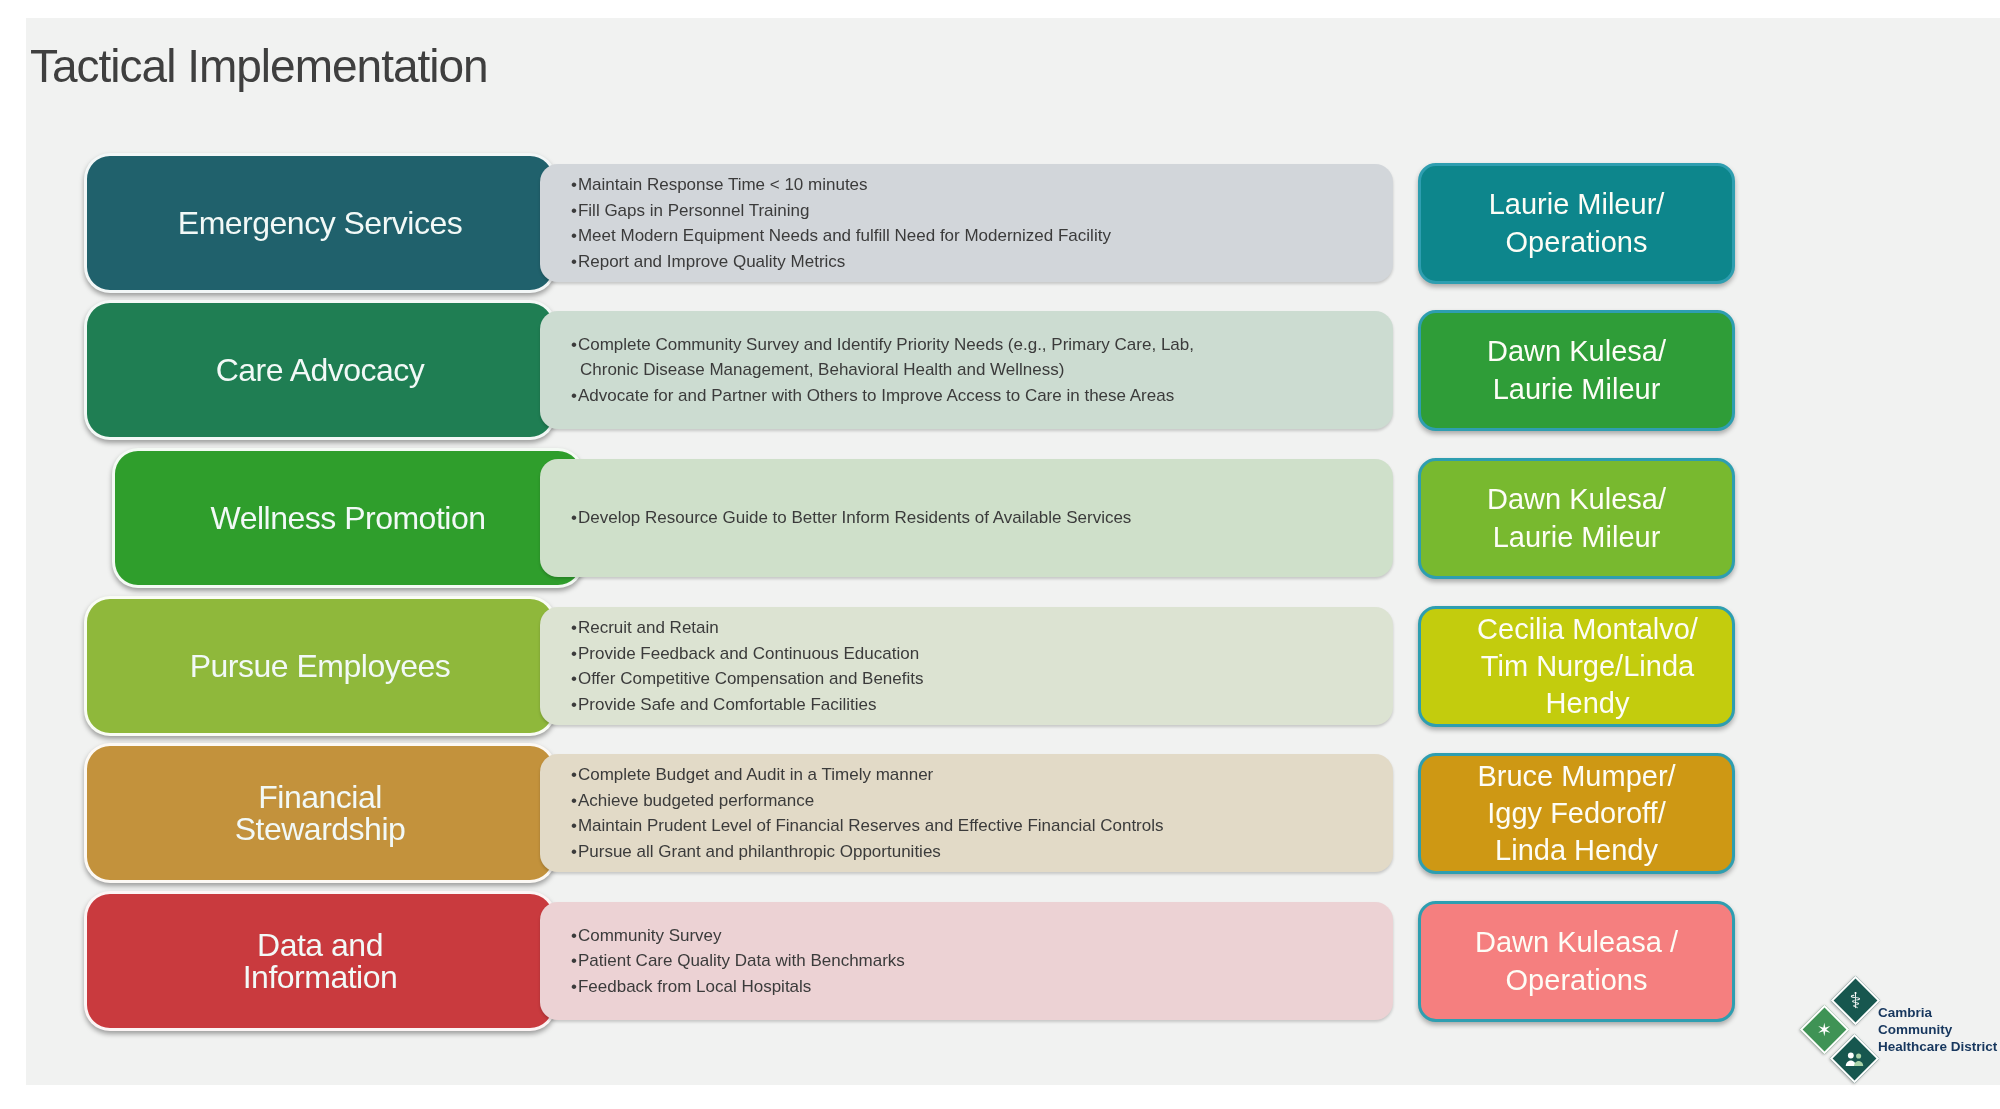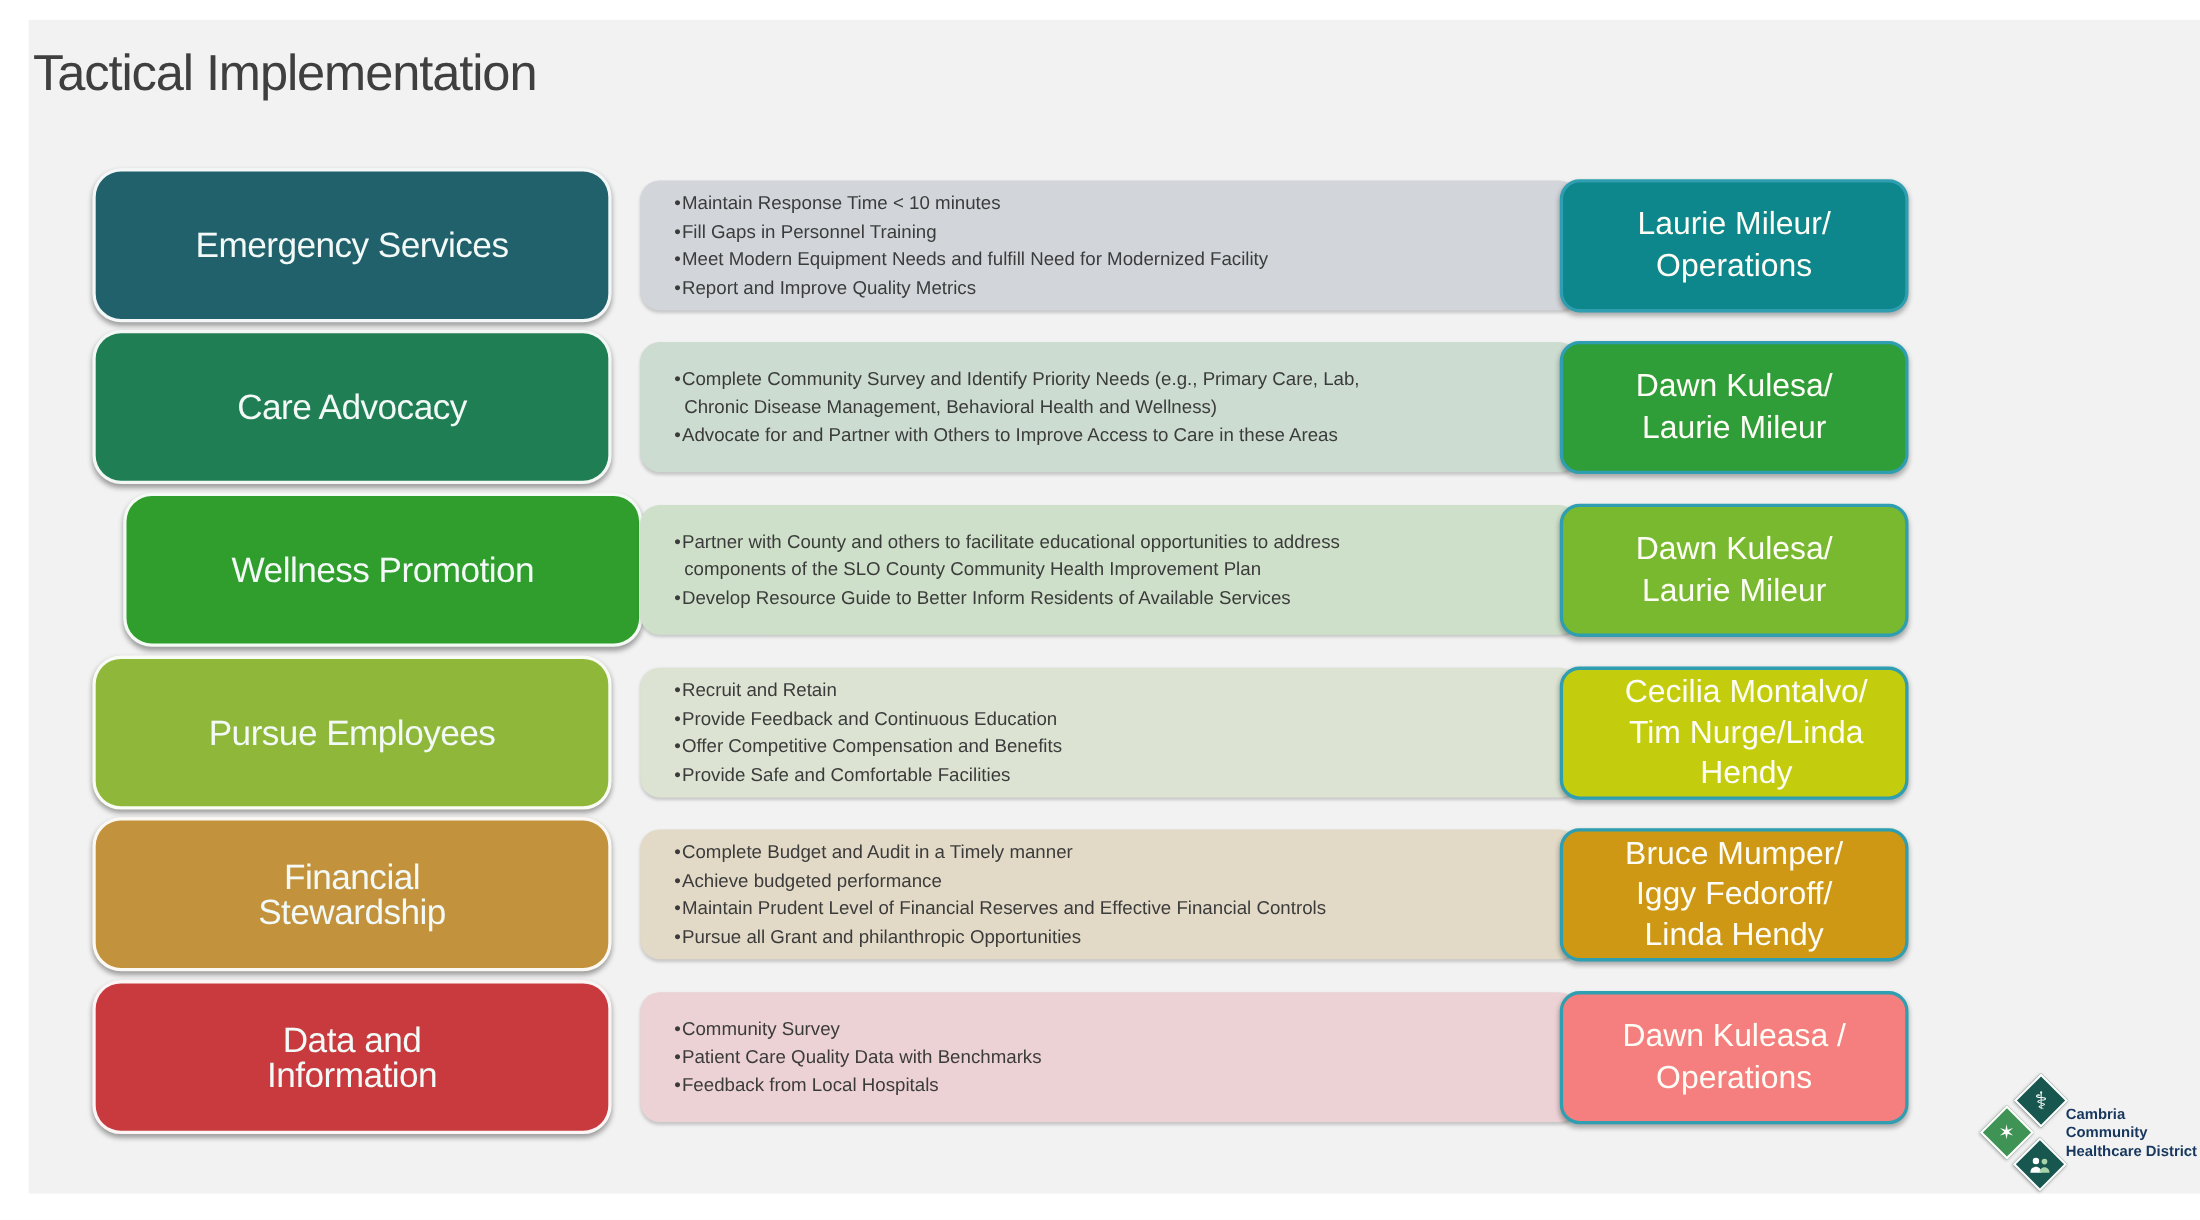--- a/index.html
+++ b/index.html
@@ -21,21 +21,21 @@
   .cat-box{
     position:absolute;left:84px;top:0;width:472px;height:140px;
     border-radius:26px;border:3px solid rgba(255,255,255,0.95);
     box-sizing:border-box;
     display:flex;align-items:center;justify-content:center;text-align:center;
     color:#f2f9f7;font-size:32px;line-height:1.0;letter-spacing:-0.5px;
     white-space:pre-line;
     box-shadow:0 3px 5px rgba(0,0,0,0.35);
   }
   .band{
-    position:absolute;left:582px;top:11px;width:853px;height:118px;
+    position:absolute;left:540px;top:11px;width:853px;height:118px;
     border-radius:18px;
     box-shadow:0 2px 3px rgba(0,0,0,0.18);
     display:flex;flex-direction:column;justify-content:center;
     padding-left:31px;box-sizing:border-box;
   }
   .band ul{margin:0;padding:0;list-style:none;max-width:675px;}
   .band li{
     font-size:17px;line-height:1.5;color:#3b3b3b;
     padding-left:9px;text-indent:-9px;
   }
@@ -96,21 +96,20 @@
         </ul>
     </div>
     <div class="owner-box" style="background: rgb(47, 157, 56); border-color: rgb(46, 158, 176);">Dawn Kulesa/
 Laurie Mileur</div>
   </div>
 
   <div class="row" style="top: 448px;">
     <div class="cat-box" style="background: rgb(47, 158, 44); margin-left: 28px;">Wellness Promotion</div>
     <div class="band" style="background: rgb(207, 224, 202);">
       <ul>
-          <li>Partner with County and others to facilitate educational opportunities to address components of the SLO County Community Health Improvement Plan</li>
           <li>Develop Resource Guide to Better Inform Residents of Available Services</li>
         </ul>
     </div>
     <div class="owner-box" style="background: rgb(120, 185, 47); border-color: rgb(46, 158, 176);">Dawn Kulesa/
 Laurie Mileur</div>
   </div>
 
   <div class="row" style="top: 596px;">
     <div class="cat-box" style="background: rgb(143, 184, 59);">Pursue Employees</div>
     <div class="band" style="background: rgb(220, 227, 210);">

